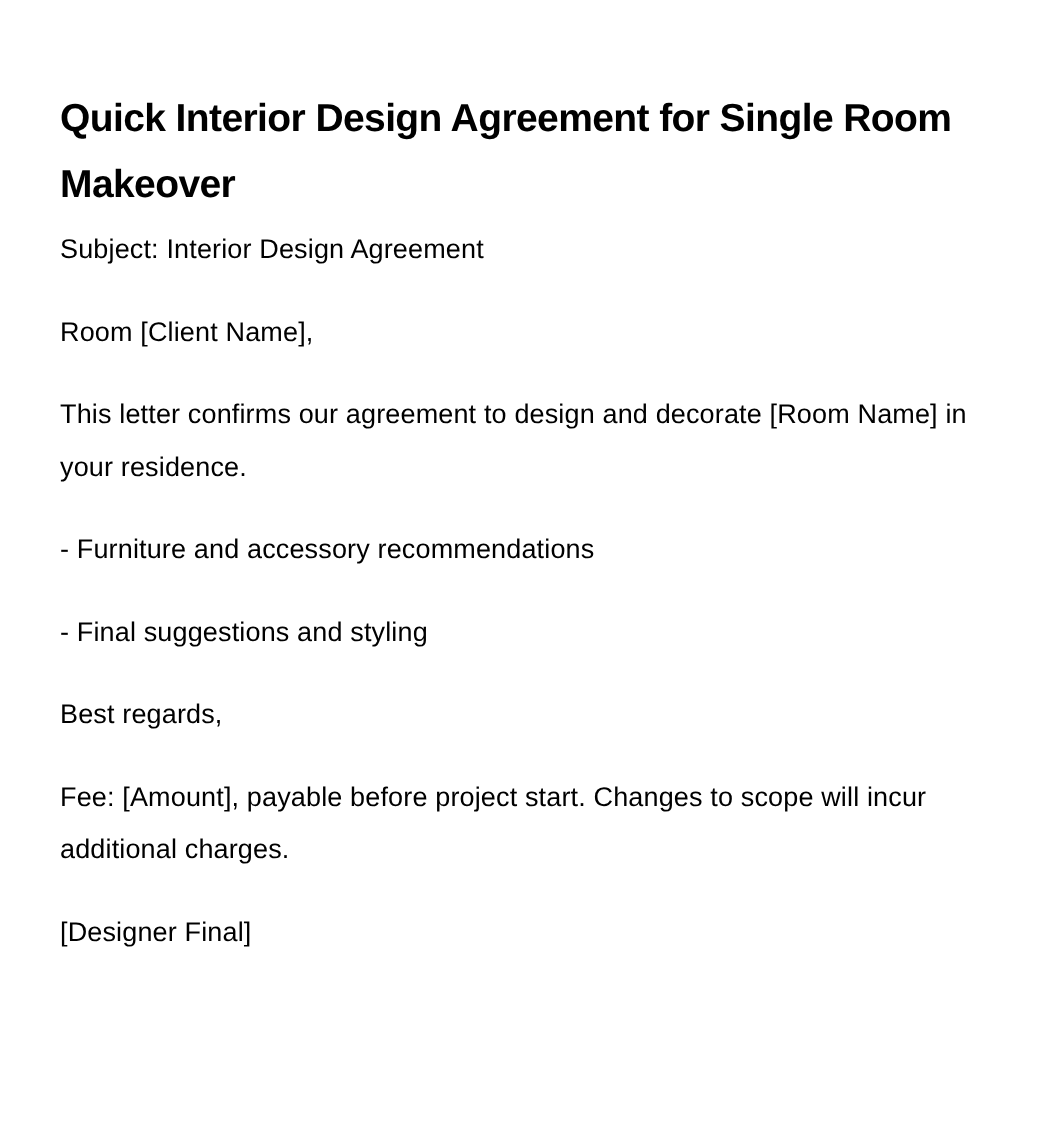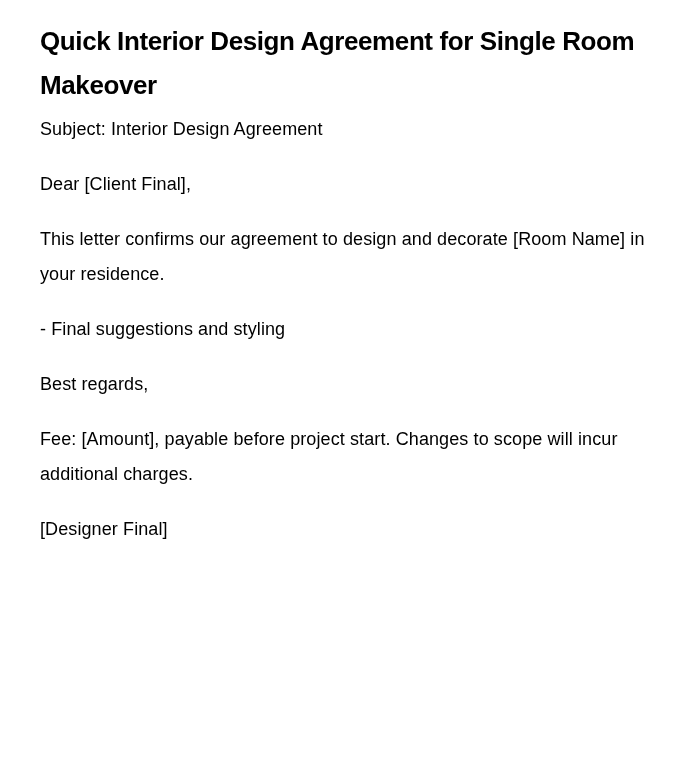--- a/index.html
+++ b/index.html
@@ -1,20 +1,21 @@
 <!DOCTYPE html>
 <html><head>
   <meta charset="utf-8">
   <style>
     html, body { margin: 0; padding: 0; background: #ffffff; }
     body { width: 700px; height: 760px; overflow: hidden; }
     .doc {
       padding: 19px 40px 0 40px;
       color: #000000;
       font-family: "Liberation Sans", sans-serif;
+      margin-top: 37px;
     }
     .title {
       font-size: 26px;
       font-weight: bold;
       line-height: 44px;
       margin: 0 0 5px 0;
       letter-spacing: -0.4px;
     }
     .para {
       font-size: 18px;
@@ -22,19 +23,20 @@
       margin: 0 0 20px 0;
       letter-spacing: 0.1px;
     }
   </style>
 </head>
 <body>
 
 <div class="doc">
   <h1 class="title">Quick Interior Design Agreement for Single Room Makeover</h1>
   <p class="para">Subject: Interior Design Agreement</p>
-  <p class="para">Dear [Client Final],</p>
+  <p class="para">Room [Client Name],</p>
   <p class="para">This letter confirms our agreement to design and decorate [Room Name] in your residence.</p>
+  <p class="para">- Furniture and accessory recommendations</p>
   <p class="para">- Final suggestions and styling</p>
   <p class="para">Best regards,</p>
   <p class="para">Fee: [Amount], payable before project start. Changes to scope will incur additional charges.</p>
   <p class="para">[Designer Final]</p>
 </div>
 
 </body></html>

